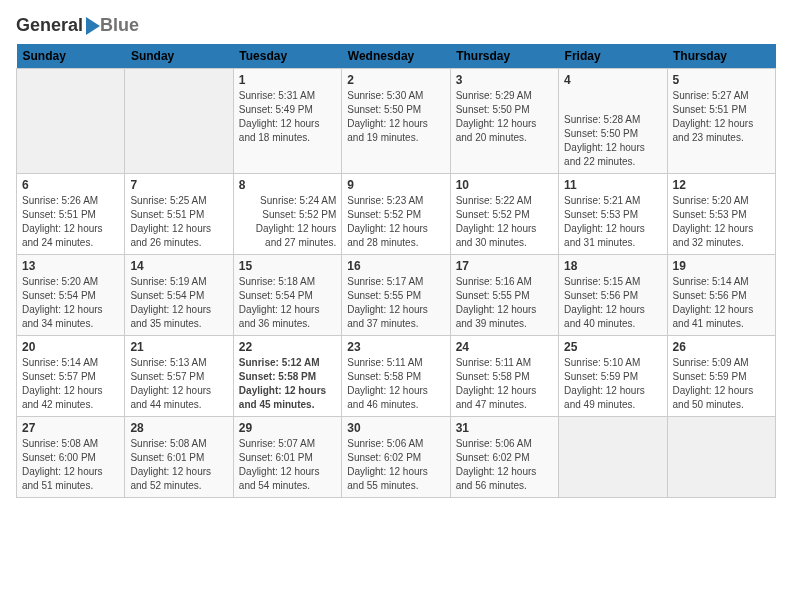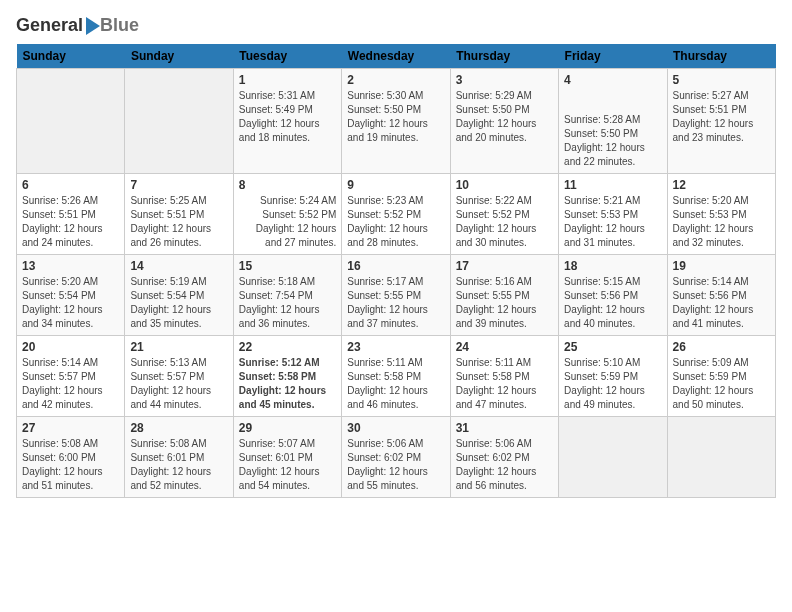--- a/index.html
+++ b/index.html
@@ -204,21 +204,21 @@
         </td>
         <td>
           <span class="day-num">14</span>
           <div class="day-info" style="white-space: pre-line;">Sunrise: 5:19 AM
 Sunset: 5:54 PM
 Daylight: 12 hours and 35 minutes.</div>
         </td>
         <td>
           <span class="day-num">15</span>
           <div class="day-info" style="white-space: pre-line;">Sunrise: 5:18 AM
-Sunset: 7:54 PM
+Sunset: 5:54 PM
 Daylight: 12 hours and 36 minutes.</div>
         </td>
         <td>
           <span class="day-num">16</span>
           <div class="day-info" style="white-space: pre-line;">Sunrise: 5:17 AM
 Sunset: 5:55 PM
 Daylight: 12 hours and 37 minutes.</div>
         </td>
         <td>
           <span class="day-num">17</span>

